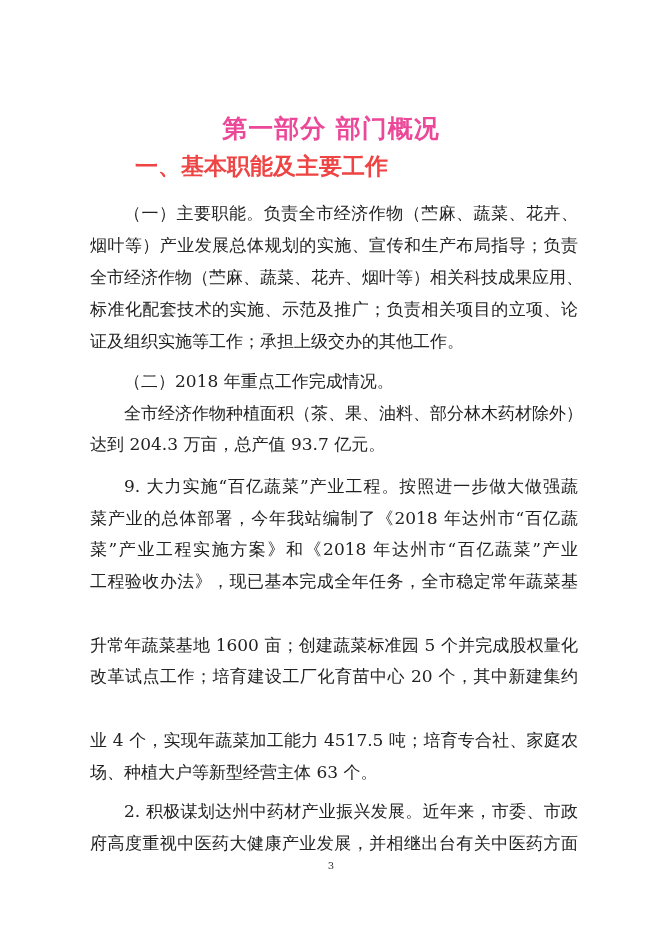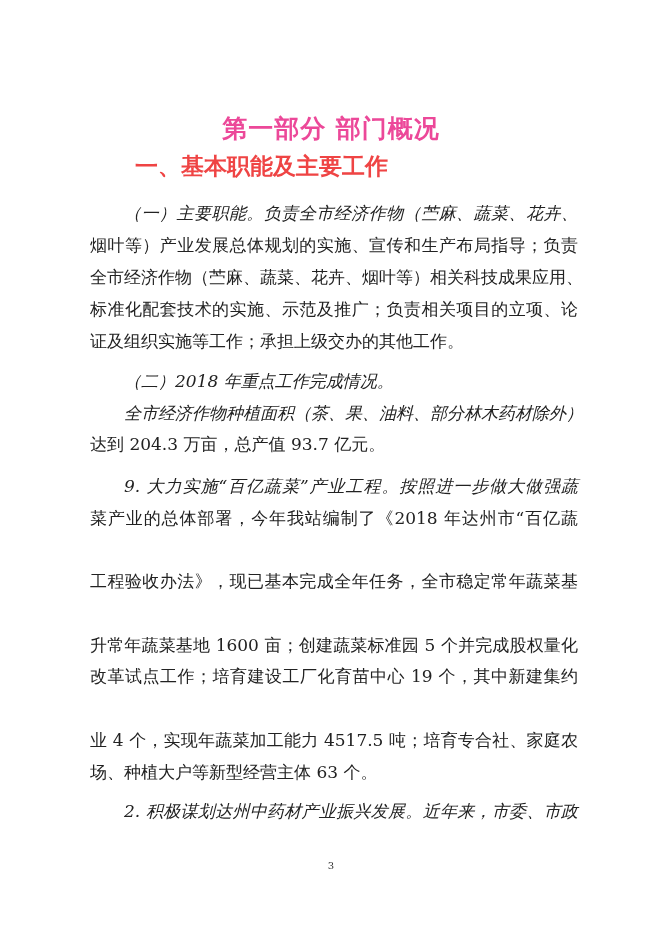--- a/index.html
+++ b/index.html
@@ -11,21 +11,21 @@
   }
   .heading {
     position: absolute; left: 122px; top: 151px;
     font-family: "DejaVu Sans", sans-serif; font-weight: bold; font-size: 23px; color: #ef4444; margin-left: 13px;
   }
   .line {
     position: absolute; left: 90px; width: 488px; height: 22px; line-height: 22px;
     font-family: "DejaVu Serif", serif; font-size: 17px; color: #222;
     white-space: nowrap; text-align: justify; text-align-last: justify;
   }
-  .line.indent { left: 124px; width: 454px; font-style: italic; }
+  .line.indent { left: 124px; width: 454px; }
   .line.last { text-align-last: left; }
   .pagenum {
     position: absolute; left: 0; width: 662px; top: 860px; text-align: center;
     font-family: "DejaVu Serif", serif; font-size: 10px; color: #333;
   }
 </style>
 </head>
 <body>
 
 <div class="page">
@@ -38,22 +38,24 @@
   <div class="line" style="top:298px">标准化配套技术的实施、示范及推广；负责相关项目的立项、论</div>
   <div class="line last" style="top:330px">证及组织实施等工作；承担上级交办的其他工作。</div>
 
   <div class="line indent last" style="top:370px">（二）2018 年重点工作完成情况。</div>
 
   <div class="line indent" style="top:402px">全市经济作物种植面积（茶、果、油料、部分林木药材除外）</div>
   <div class="line last" style="top:433px">达到 204.3 万亩，总产值 93.7 亿元。</div>
 
   <div class="line indent" style="top:475px">9. 大力实施“百亿蔬菜”产业工程。按照进一步做大做强蔬</div>
   <div class="line" style="top:507px">菜产业的总体部署，今年我站编制了《2018 年达州市“百亿蔬</div>
+  <div class="line" style="top:538px">菜”产业工程实施方案》和《2018 年达州市“百亿蔬菜”产业</div>
   <div class="line" style="top:570px">工程验收办法》，现已基本完成全年任务，全市稳定常年蔬菜基</div>
   <div class="line" style="top:634px">升常年蔬菜基地 1600 亩；创建蔬菜标准园 5 个并完成股权量化</div>
-  <div class="line" style="top:665px">改革试点工作；培育建设工厂化育苗中心 19 个，其中新建集约</div>
+  <div class="line" style="top:665px">改革试点工作；培育建设工厂化育苗中心 20 个，其中新建集约</div>
   <div class="line" style="top:729px">业 4 个，实现年蔬菜加工能力 4517.5 吨；培育专合社、家庭农</div>
   <div class="line last" style="top:761px">场、种植大户等新型经营主体 63 个。</div>
 
   <div class="line indent" style="top:800px">2. 积极谋划达州中药材产业振兴发展。近年来，市委、市政</div>
+  <div class="line" style="top:832px">府高度重视中医药大健康产业发展，并相继出台有关中医药方面</div>
 
   <div class="pagenum">3</div>
 </div>
 
 </body></html>

